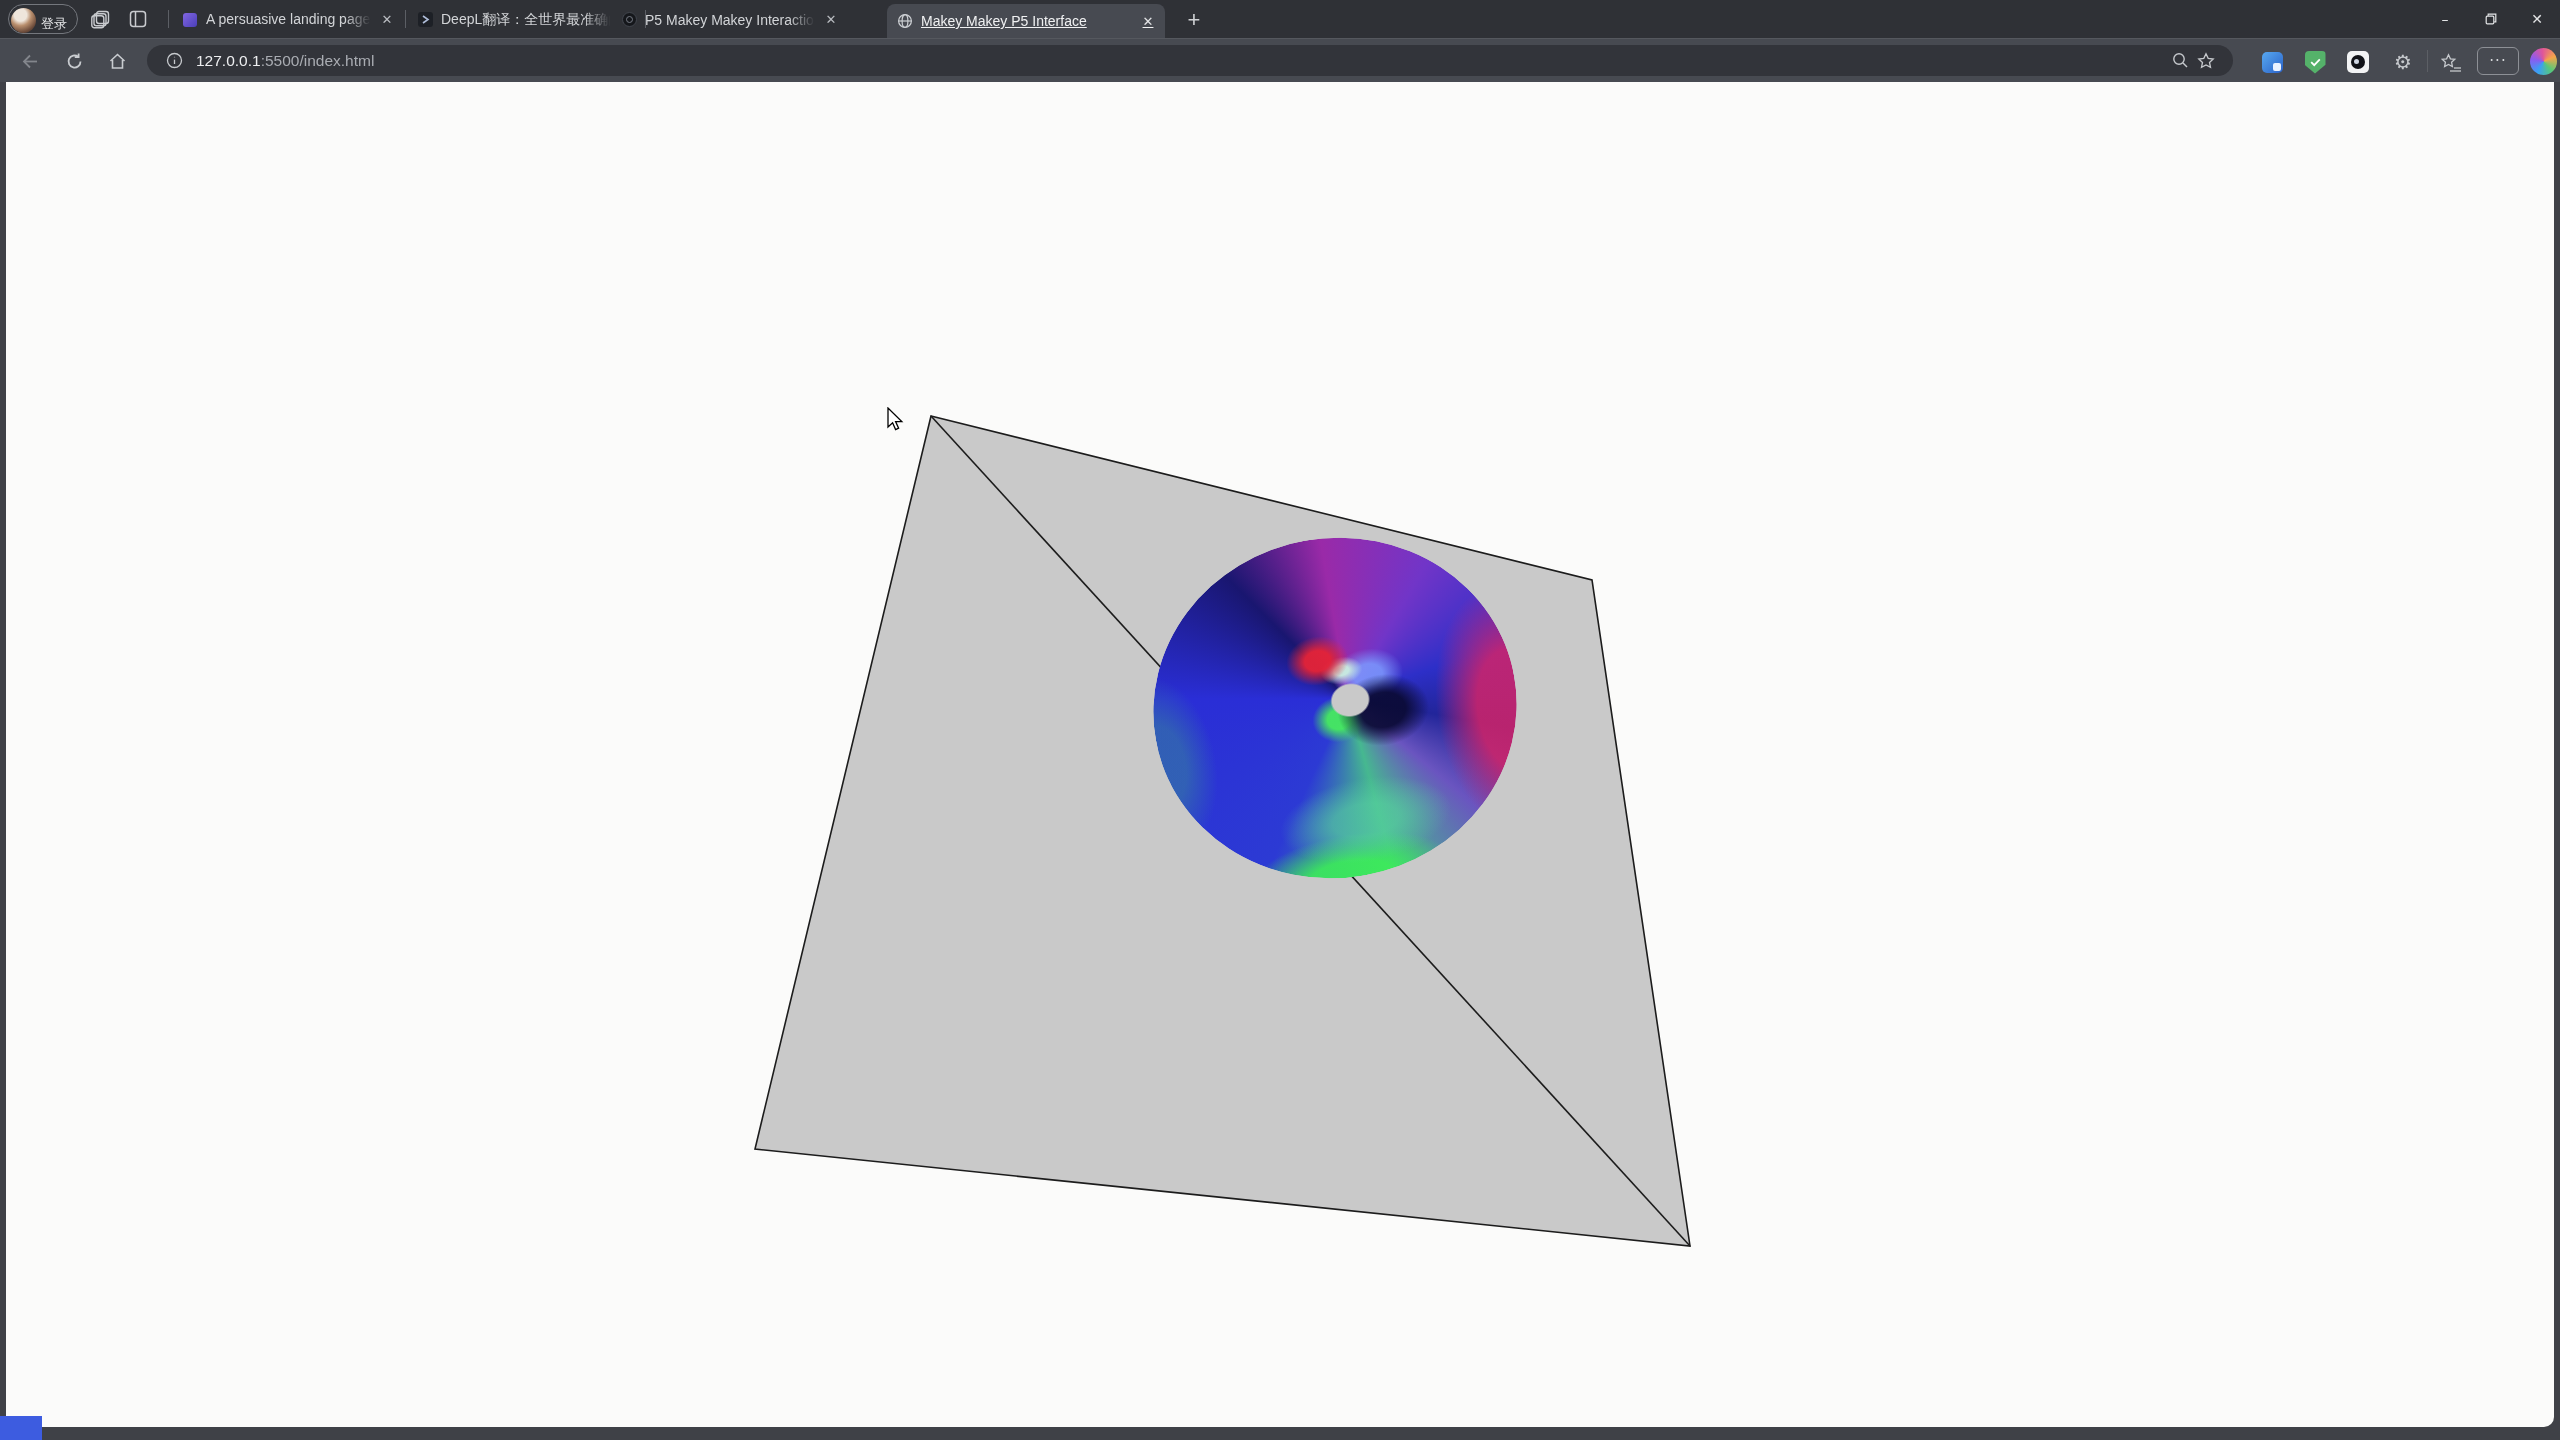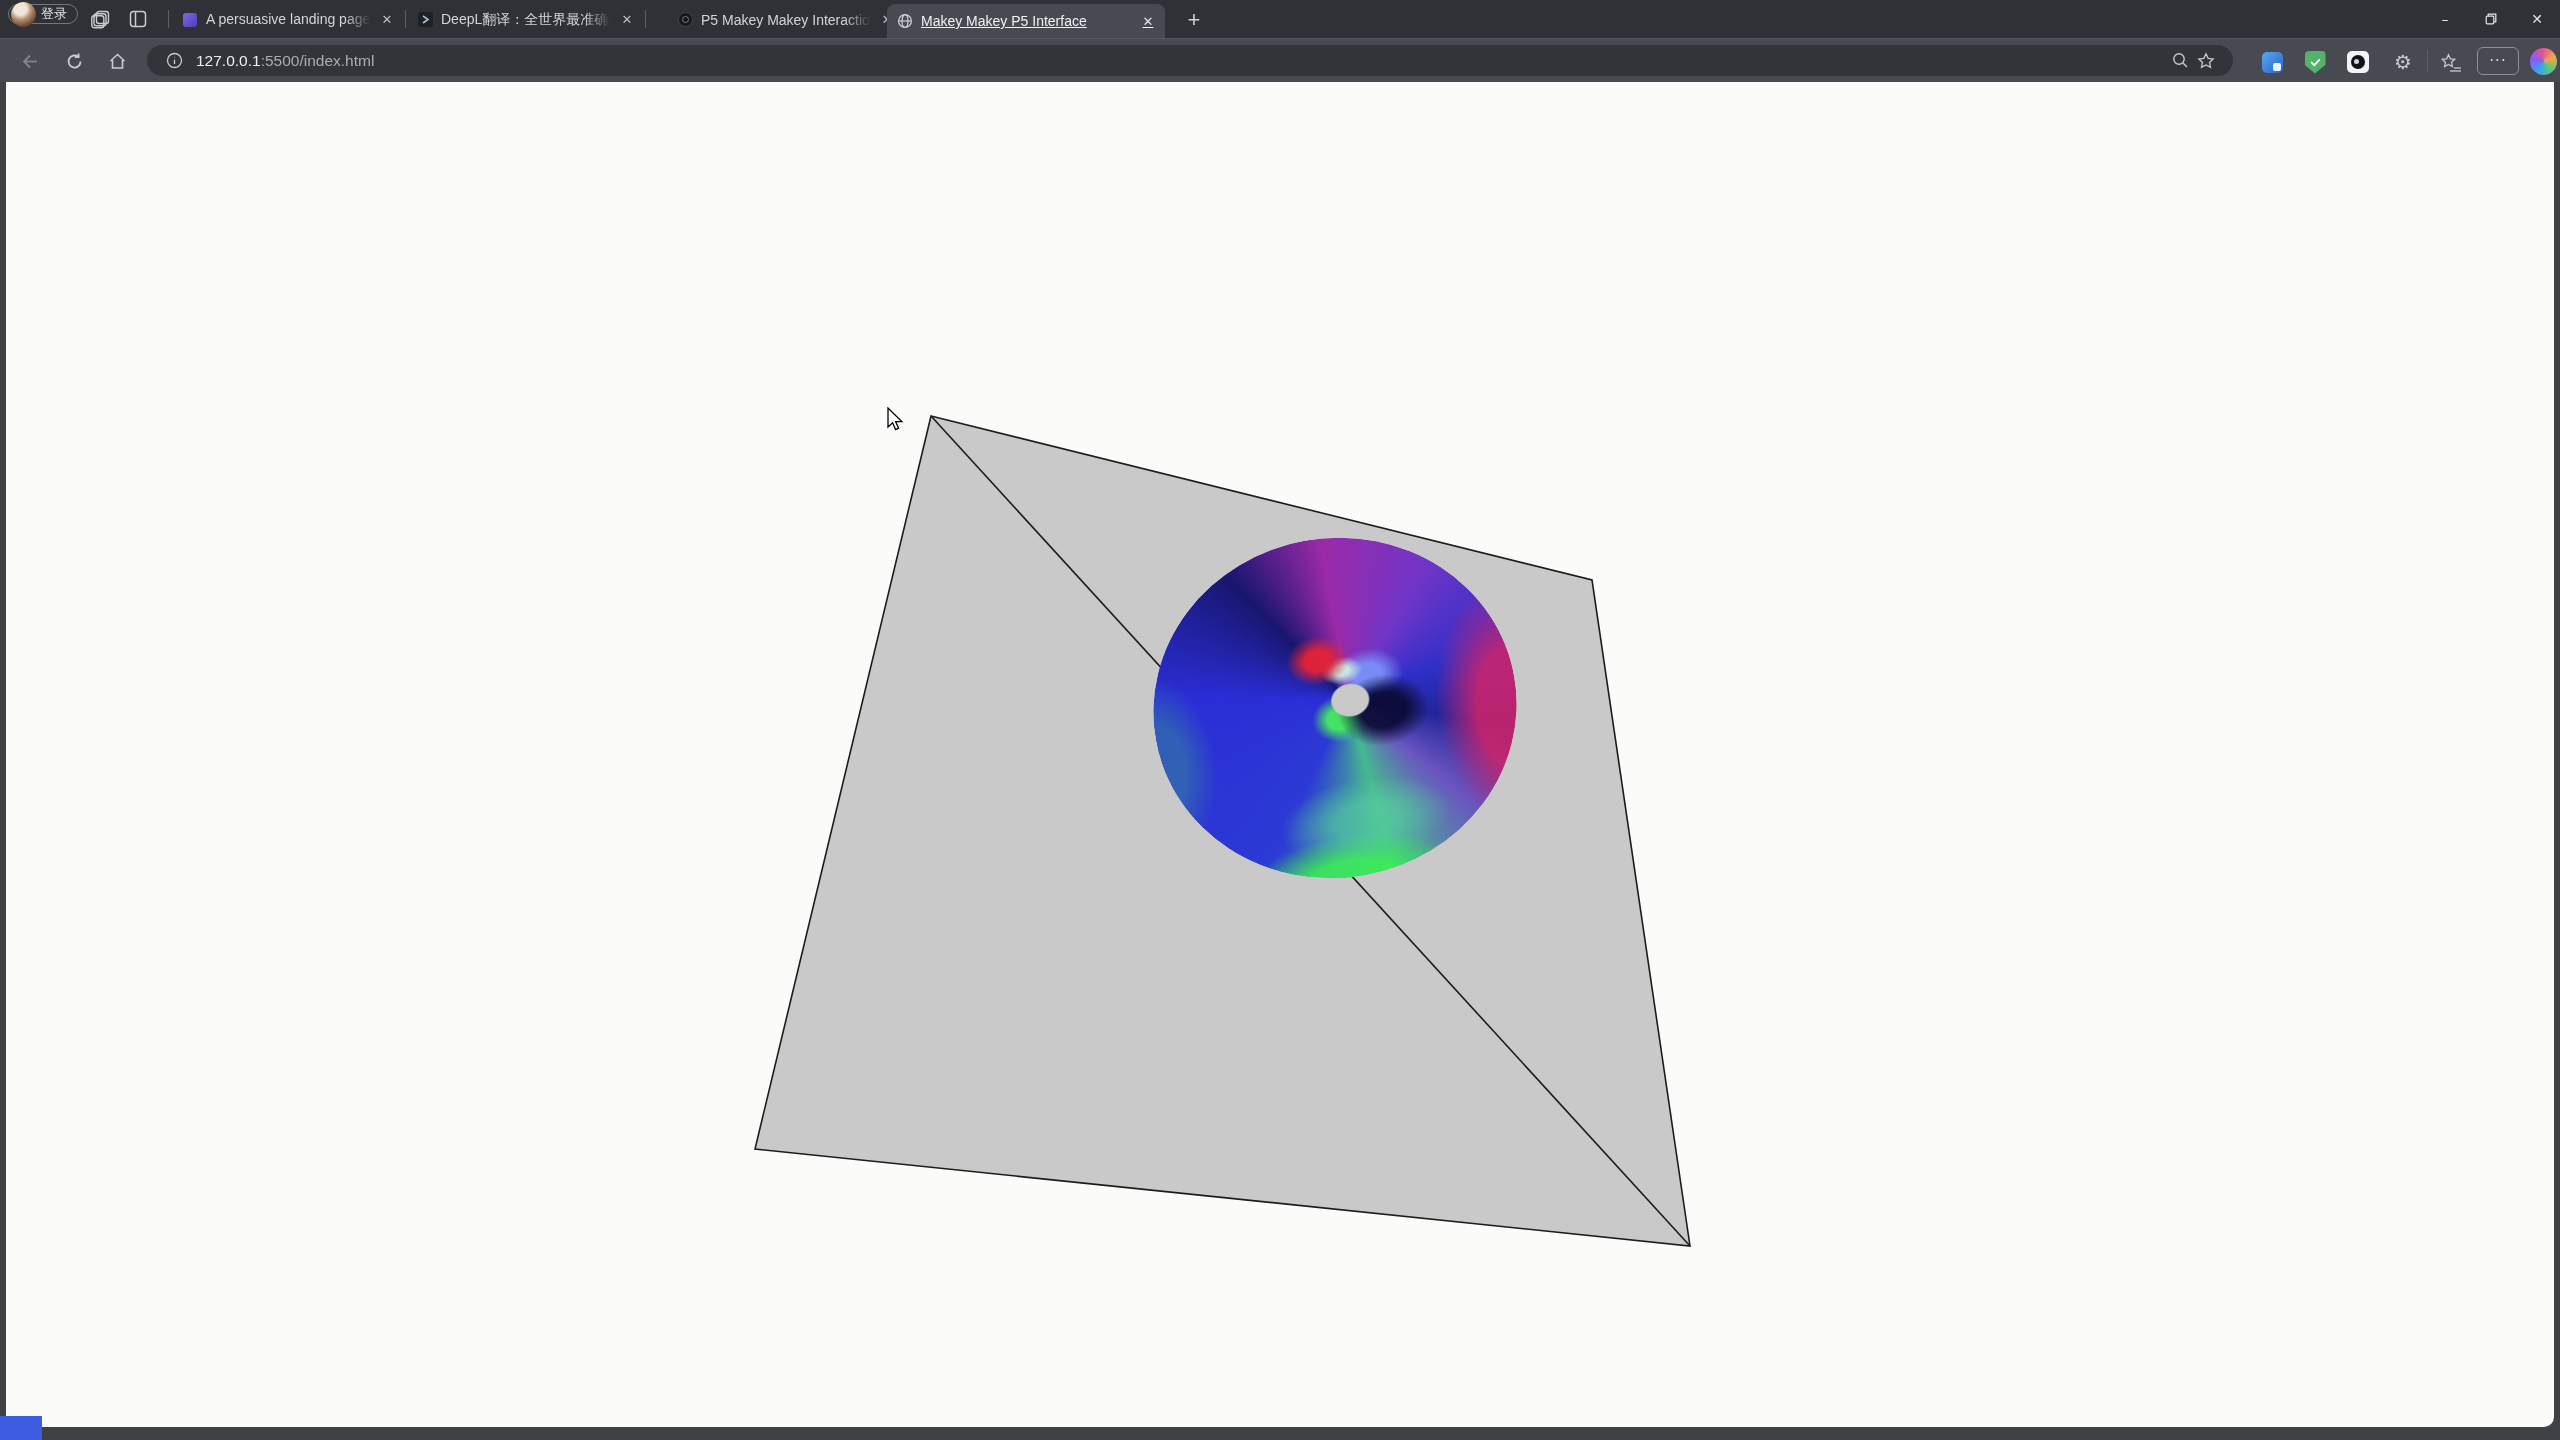--- a/index.html
+++ b/index.html
@@ -2,22 +2,22 @@
 <html><head>
 <meta charset="utf-8">
 <style>
   * { margin:0; padding:0; box-sizing:border-box; }
   html,body { width:2560px; height:1440px; overflow:hidden; background:#2f3136;
               font-family:"Liberation Sans","DejaVu Sans",sans-serif; }
   .window { position:relative; width:2560px; height:1440px; background:#2f3136; }
 
   
   .tabstrip { position:absolute; top:0; left:0; width:2560px; height:38px; background:#2f3136; }
-  .profile-pill { position:absolute; left:8px; top:4px; height:20px; width:70px;
-    border:1px solid #74777d; border-radius:15px; display:flex; align-items:center; gap:5px; padding-left:2px; cursor:default;}
+  .profile-pill { position:absolute; left:8px; top:4px; height:30px; width:70px;
+    border:1px solid #74777d; border-radius:15px; display:flex; align-items:flex-end; gap:5px; padding-left:2px; cursor:default;}
   .avatar { width:25px; height:25px; border-radius:50%;
     background:radial-gradient(circle at 38% 28%, #efe6dc 0 26%, #b98f6e 45%, #6d4c3b 72%, #2e2420 100%); }
   .profile-label { font-size:13px; color:#e6e7e9; }
   .strip-btn { position:absolute; top:5px; width:28px; height:28px; border:none; background:transparent;
     display:flex; align-items:center; justify-content:center; color:#c9cbcf; }
   .strip-sep, .tab-div { position:absolute; top:10px; width:1px; height:18px; background:#5c5f65; }
 
   .tab { position:absolute; top:4px; height:31px; display:flex; align-items:center;
     padding-left:10px; color:#d2d4d7; font-size:14px; border-radius:8px 8px 0 0; }
   .tab.active { background:#474a51; color:#f0f1f2; height:34px;text-decoration:underline; }
@@ -139,21 +139,21 @@
           <svg width="9" height="9" viewBox="0 0 9 9" fill="none" stroke="#aebcd8" stroke-width="1.6">
             <polyline points="2,1 7,4.5 2,8"></polyline>
           </svg>
         </span>
       </span>
       <span class="tab-title">DeepL翻译：全世界最准确的翻译</span>
       <button class="tab-close">✕</button>
     </div>
     <div class="tab-div" style="left:645px"></div>
 
-    <div class="tab" style="left:667px;width:237px">
+    <div class="tab" style="left:611px;width:237px">
       <span class="favicon">
           <span class="fav-darkglobe">
             <i></i>
           </span>
         </span>
       <span class="tab-title">P5 Makey Makey Interaction</span>
       <button class="tab-close">✕</button>
     </div>
 
     <div class="tab active" style="left:887px;width:278px">

